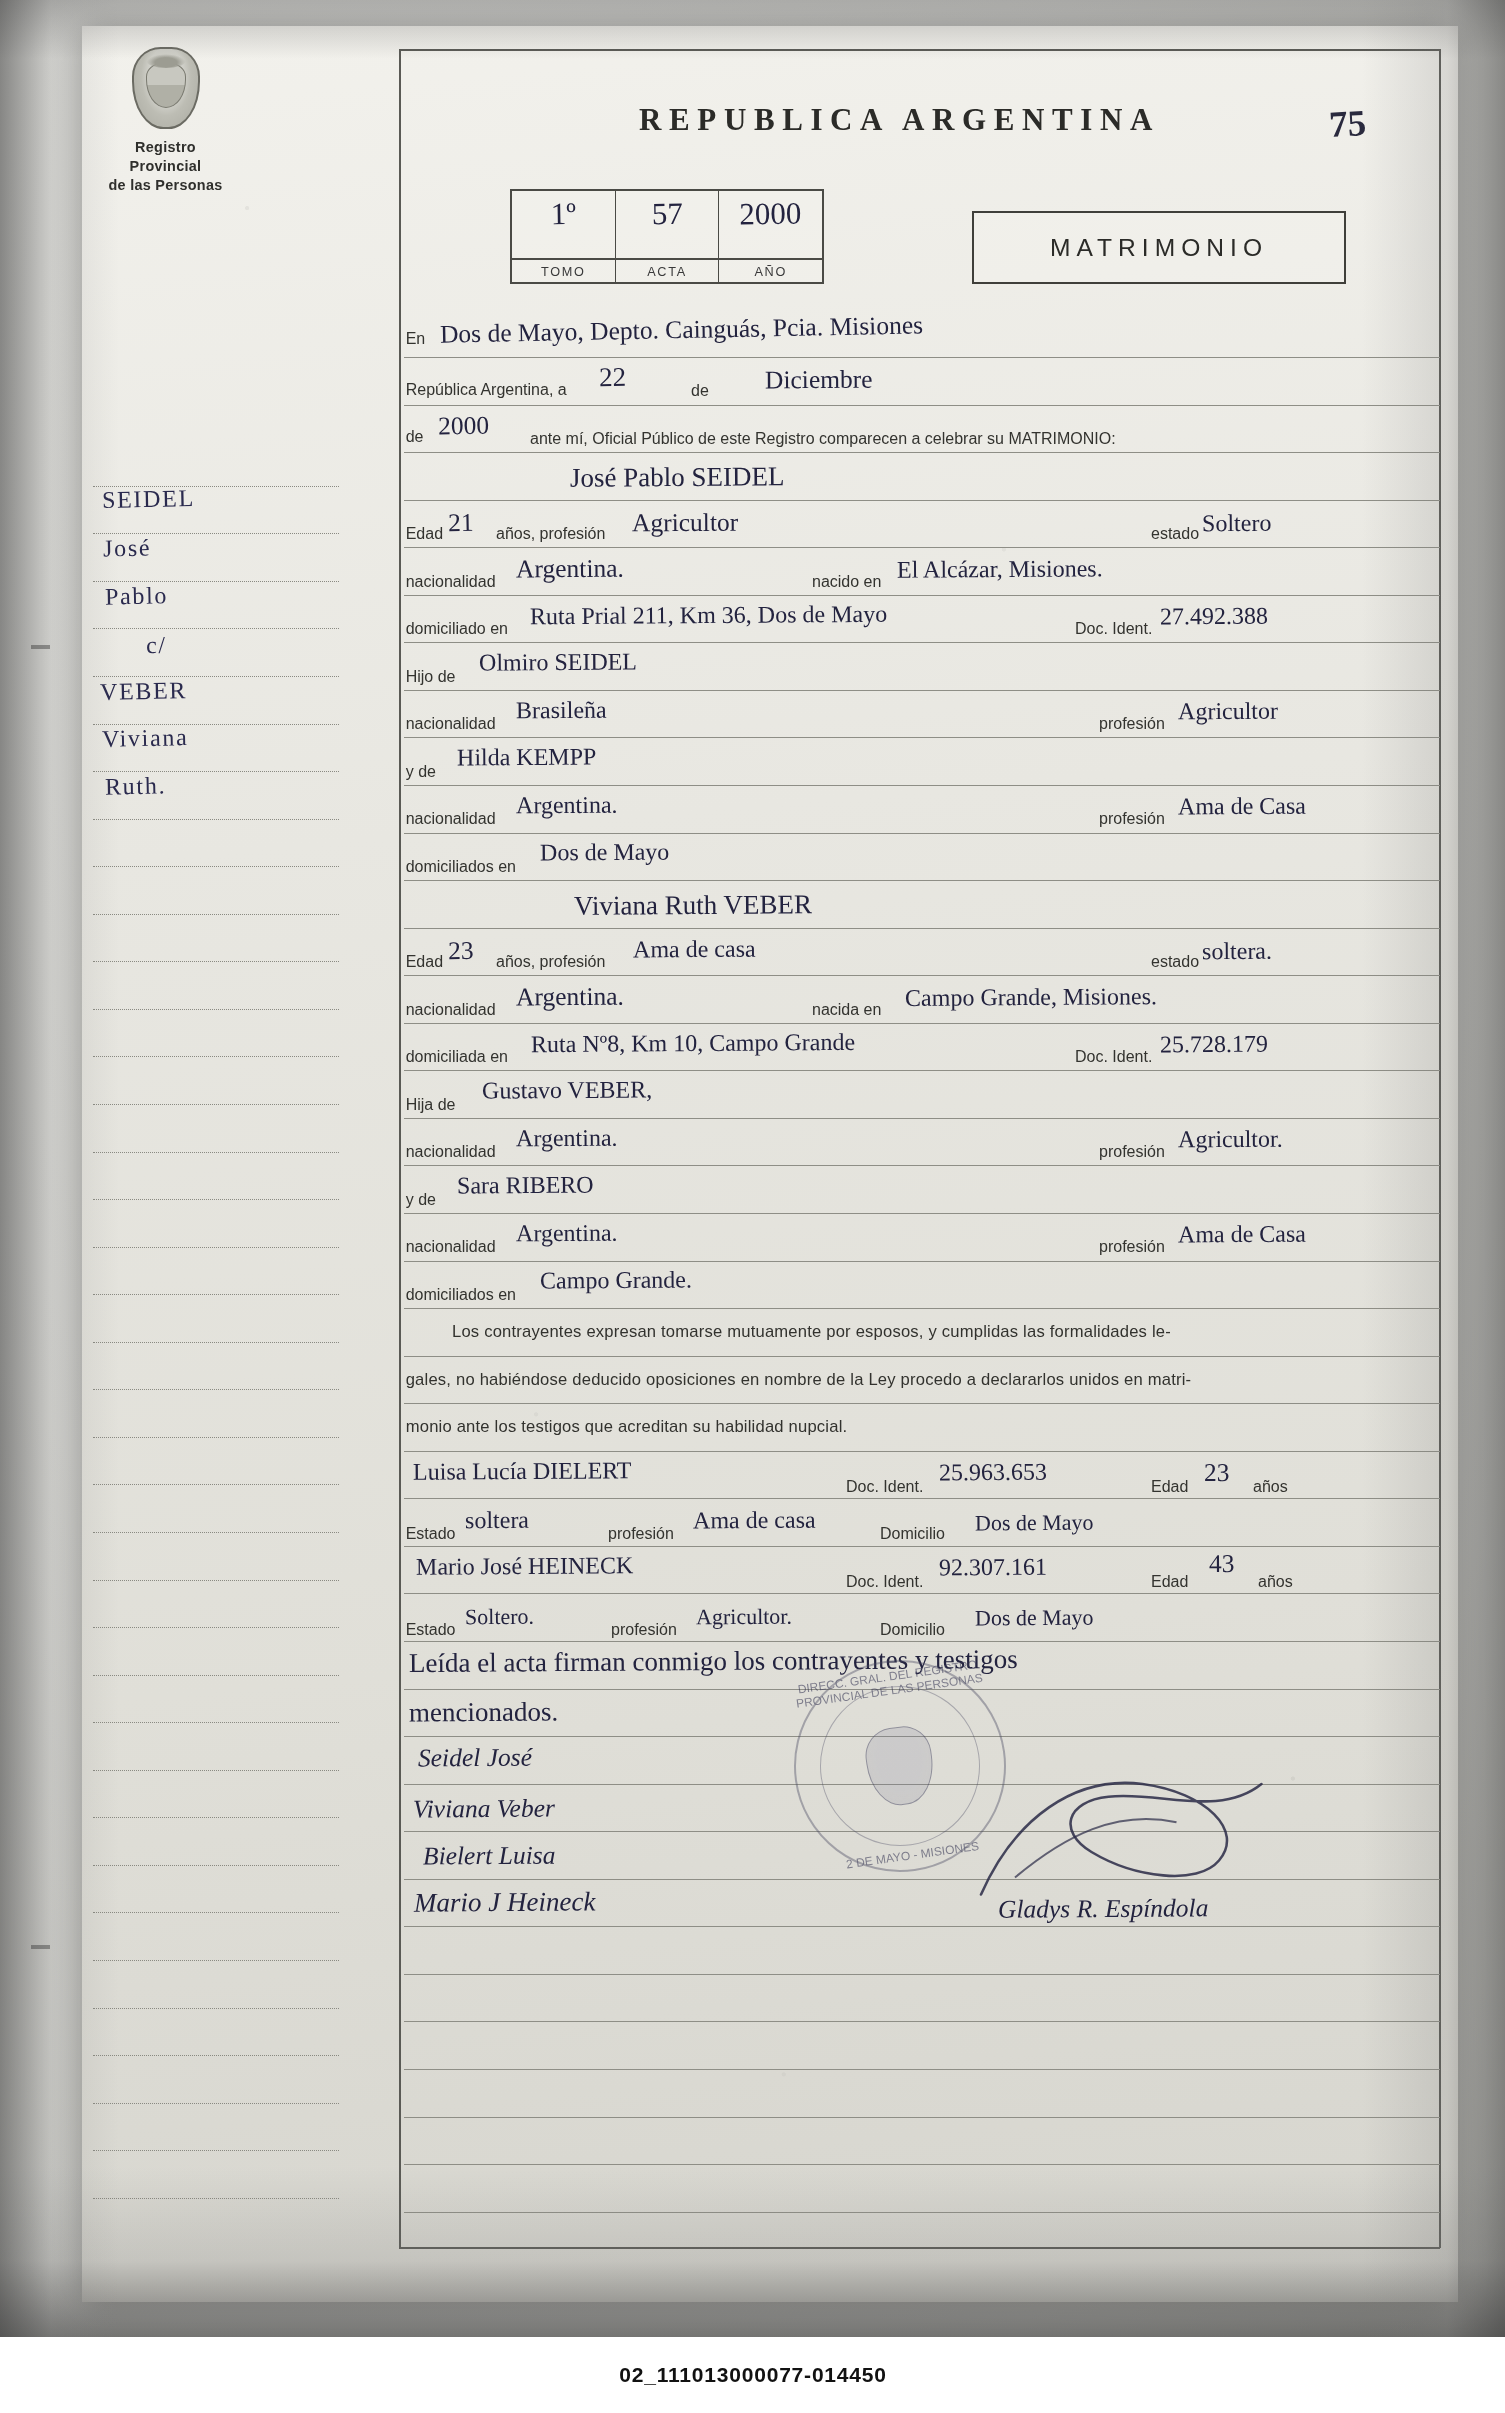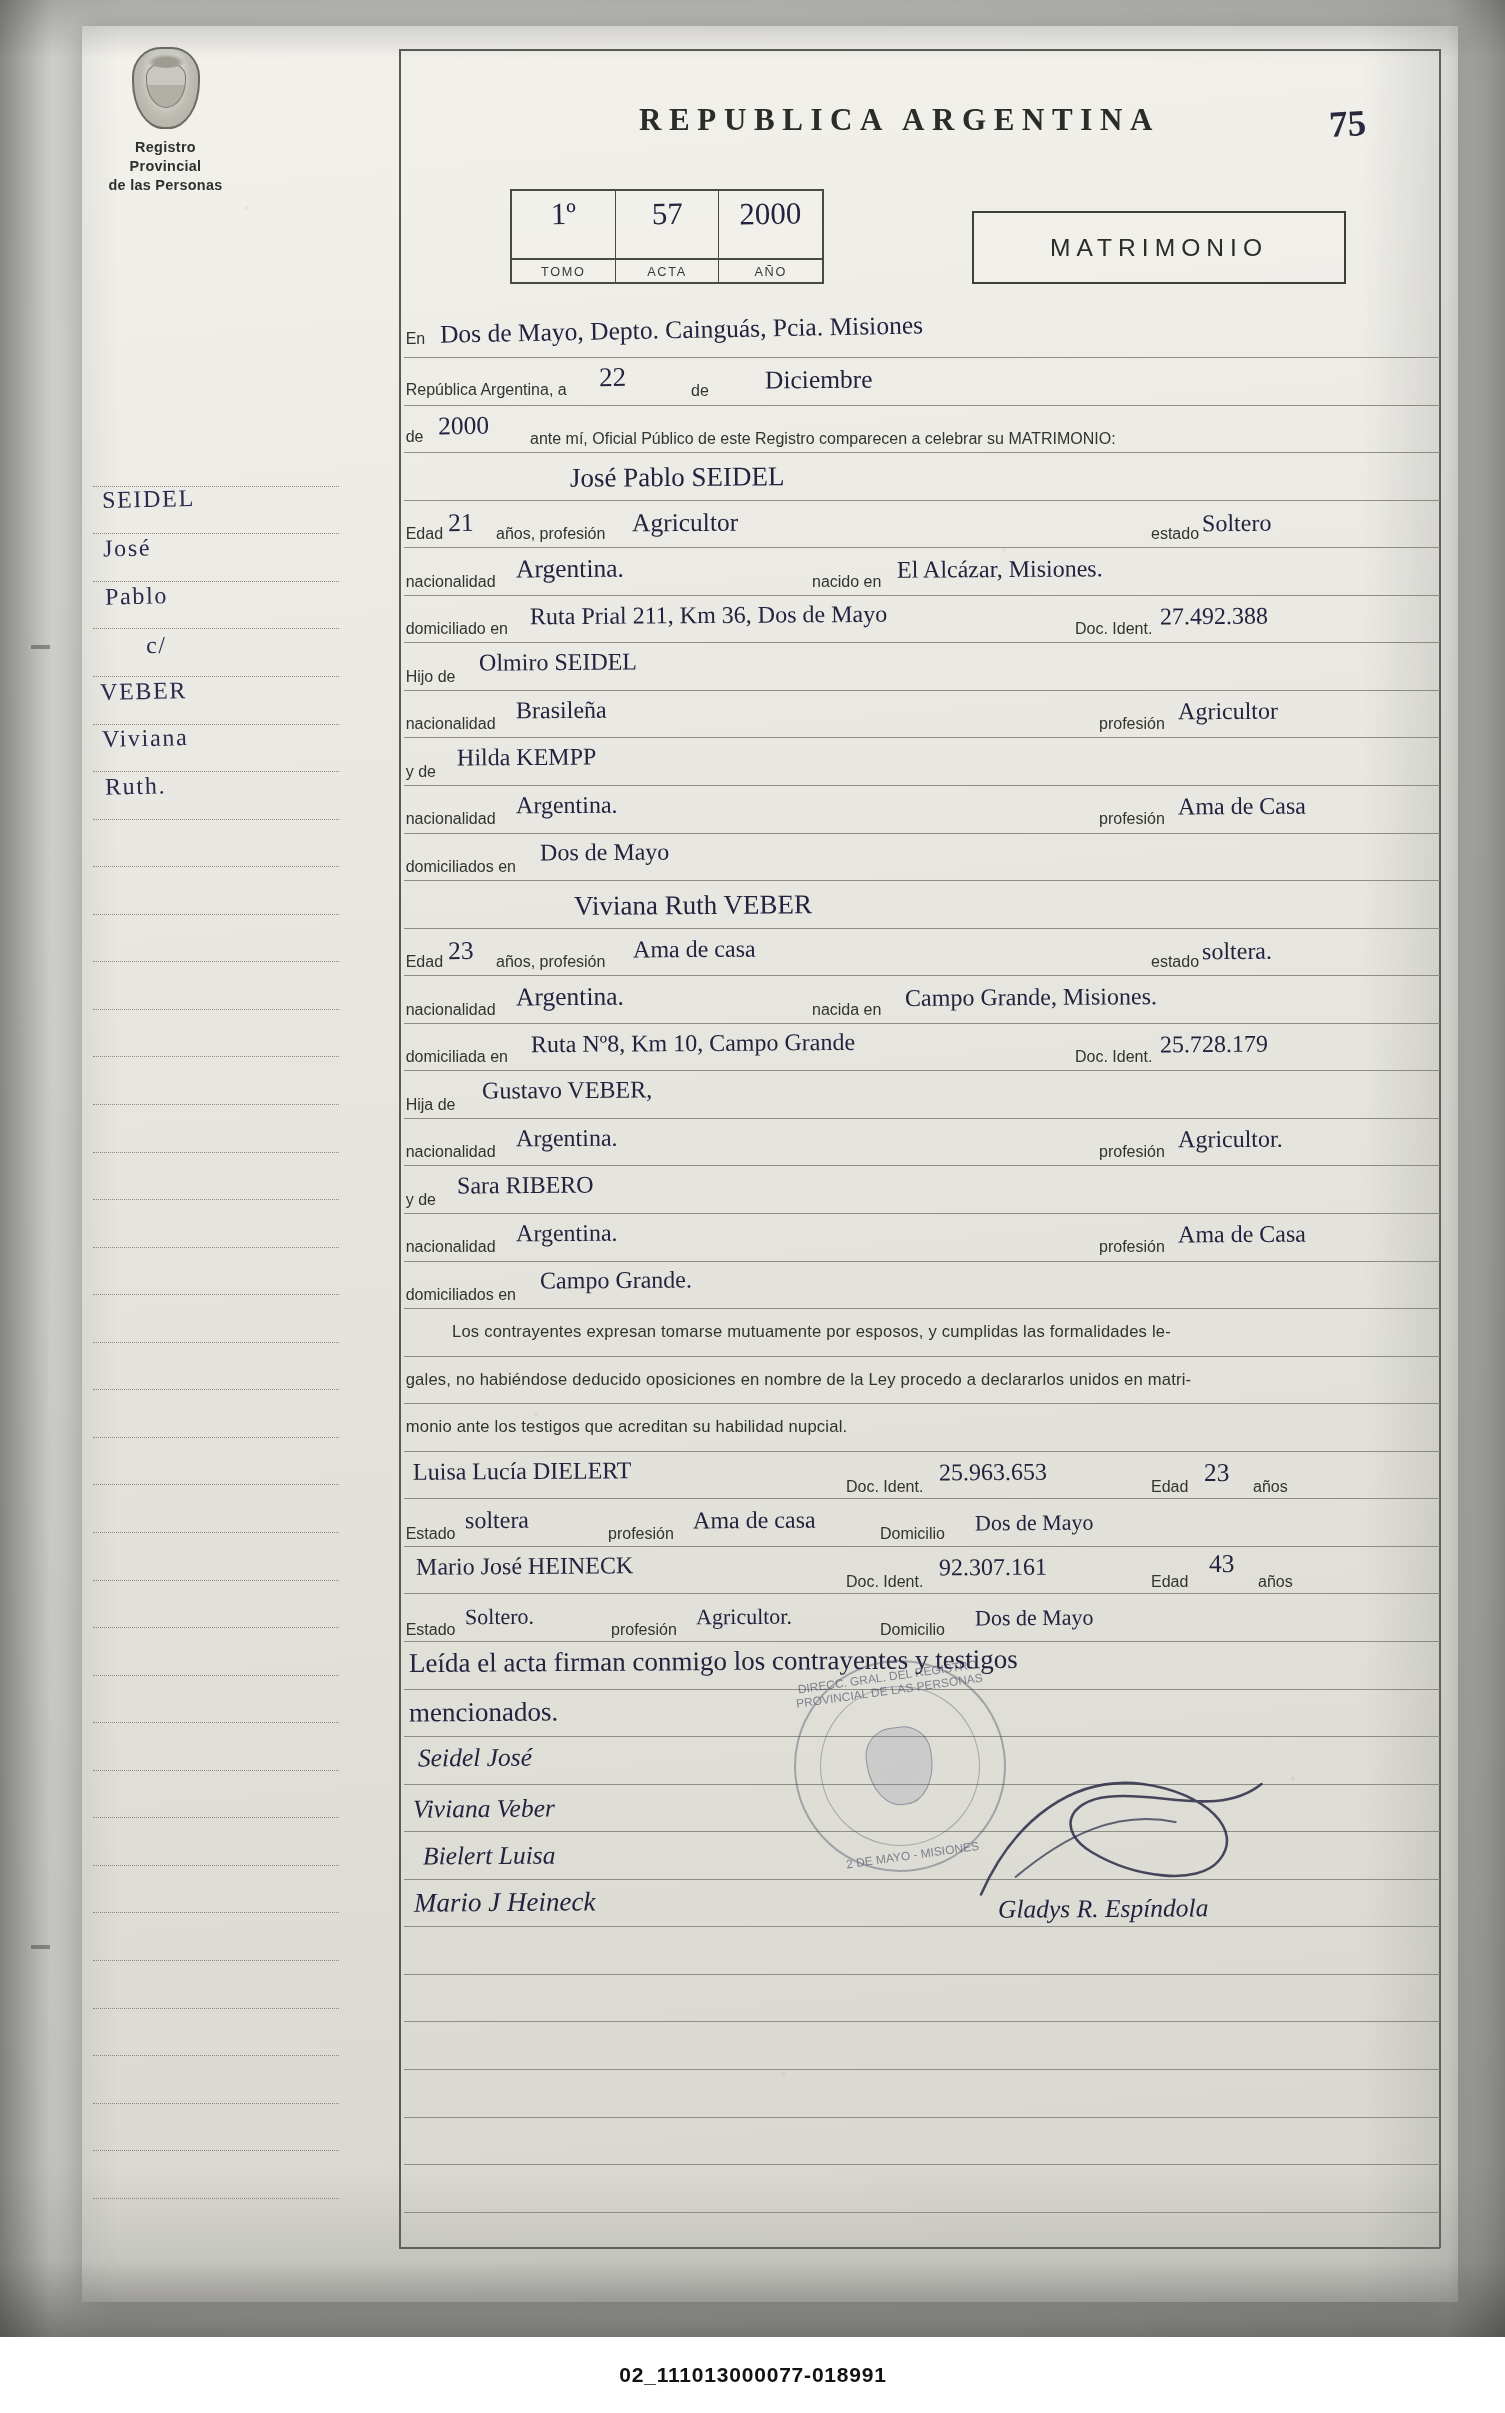--- a/index.html
+++ b/index.html
@@ -452,15 +452,15 @@
     <div class="st-top">DIRECC. GRAL. DEL REGISTRO PROVINCIAL DE LAS PERSONAS</div>
     <div class="st-mid"></div>
     <div class="st-bot">2 DE MAYO - MISIONES</div>
   </div>
 
   <div class="edge-mark" style="left:31px; top:645px; width:18.7px; height:4.2px;"></div>
   <div class="edge-mark" style="left:31px; top:1945px; width:18.7px; height:4.2px;"></div>
 </div>
 
 <div id="footer">
-  <span>02_111013000077-018991</span>
+  <span>02_111013000077-014450</span>
 </div>
 
 
 </body></html>

